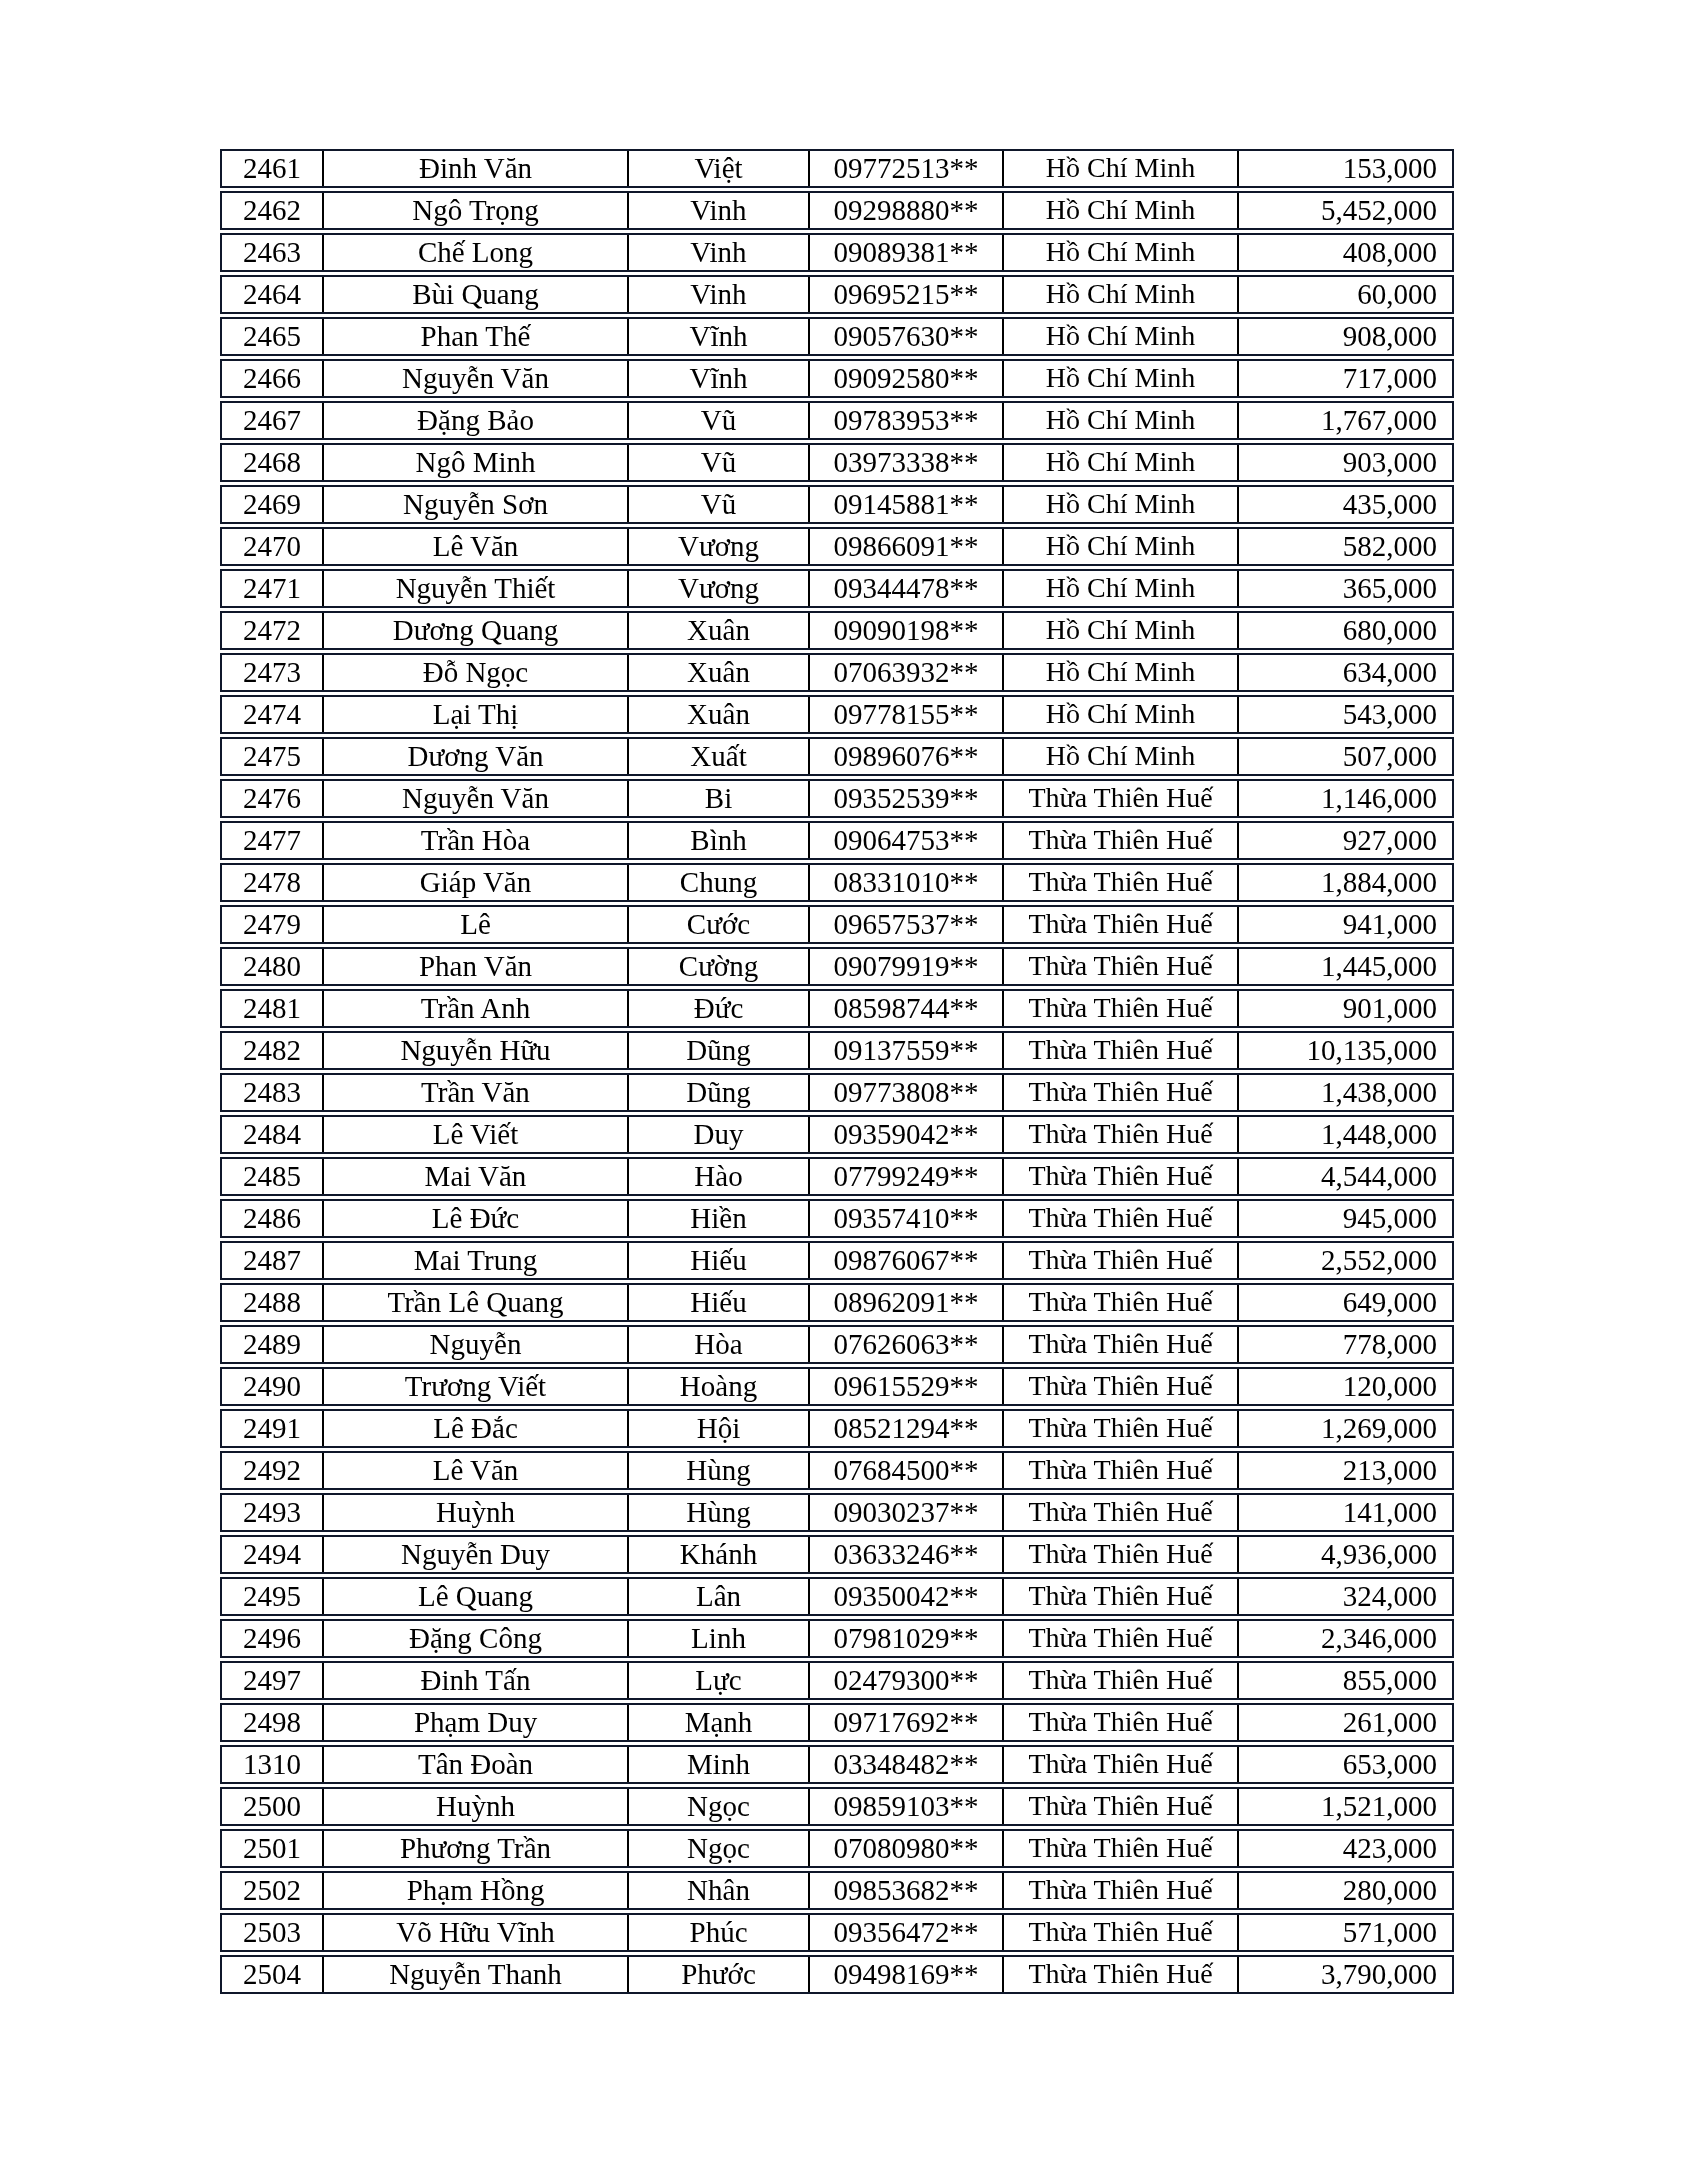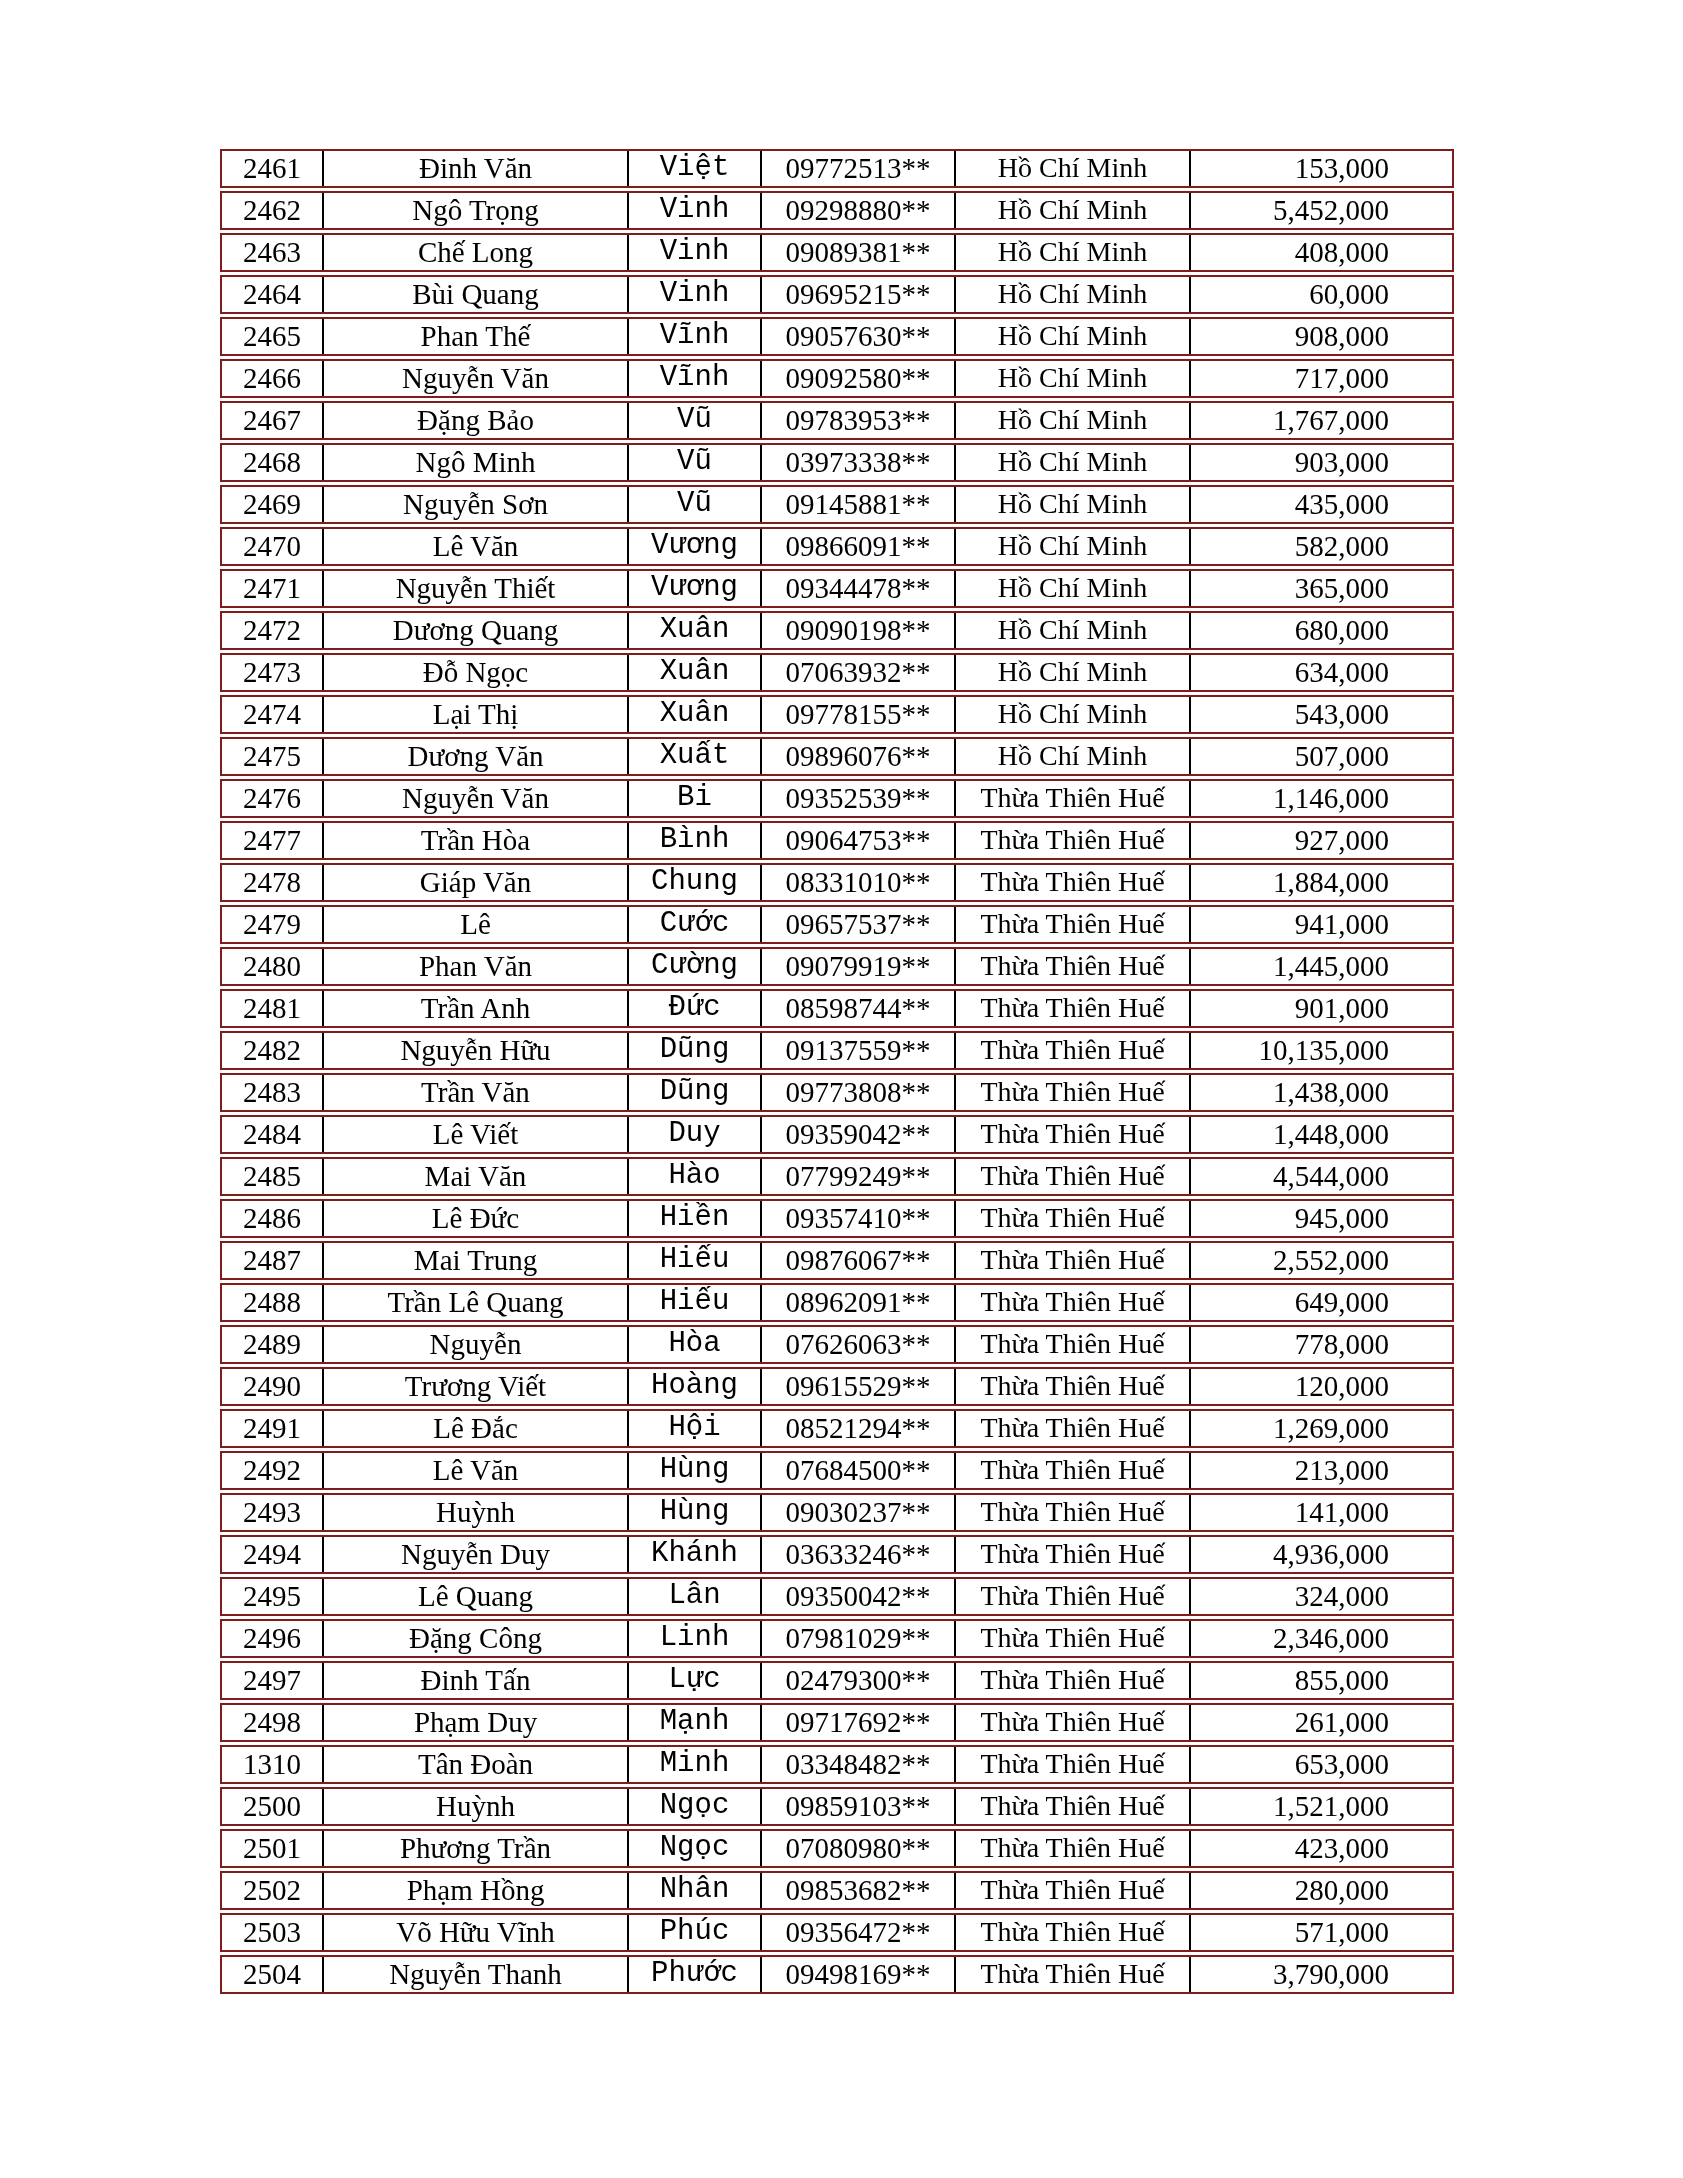--- a/index.html
+++ b/index.html
@@ -19,39 +19,39 @@
   .table {
     position: absolute;
     left: 220px;
     top: 149px;
     width: 1234px;
   }
   .row {
     display: flex;
     box-sizing: border-box;
     height: 39px;
-    border: 2px solid #7f1d1d;
+    border: 2px solid #0f172a;
     margin-bottom: 3px;
     background: #ffffff;
   }
   .cell {
     box-sizing: border-box;
     flex: 0 0 auto;
     font-size: 29px;
     line-height: 34px;
     text-align: center;
     white-space: nowrap;
     overflow: hidden;
   }
   .cell + .cell {
     border-left: 2px solid #000000;
   }
   .c0 { width: 100px; }
   .c1 { width: 305px; }
-  .c2 { width: 133px; font-family: Liberation Mono, monospace; }
+  .c2 { width: 181px; }
   .c3 { width: 194px; }
   .c4 { width: 235px; font-size: 28px; }
   .c5 { width: 200px; text-align: right; }
 </style>
 </head>
 <body>
 
 <div class="page">
   <div class="table" id="data-table">
   <div class="row">

